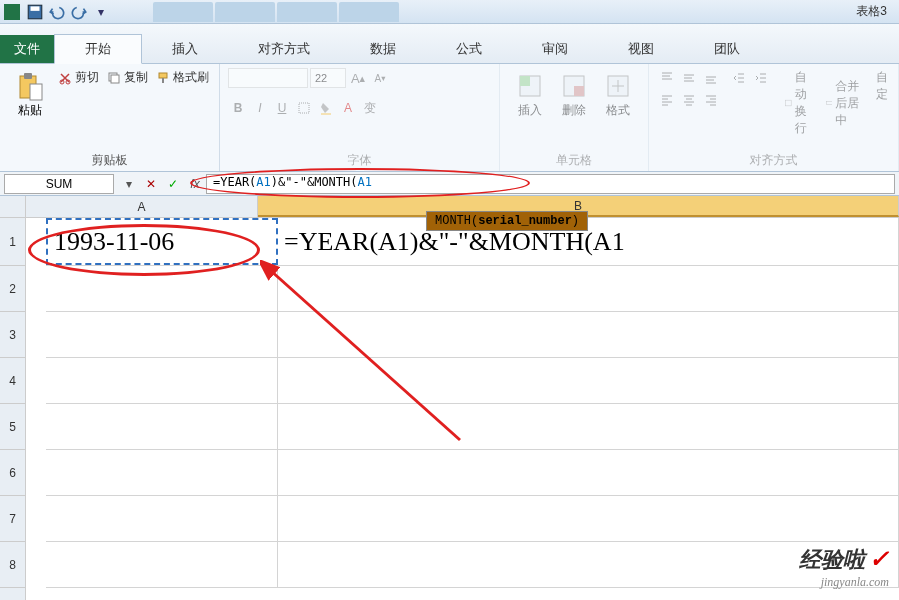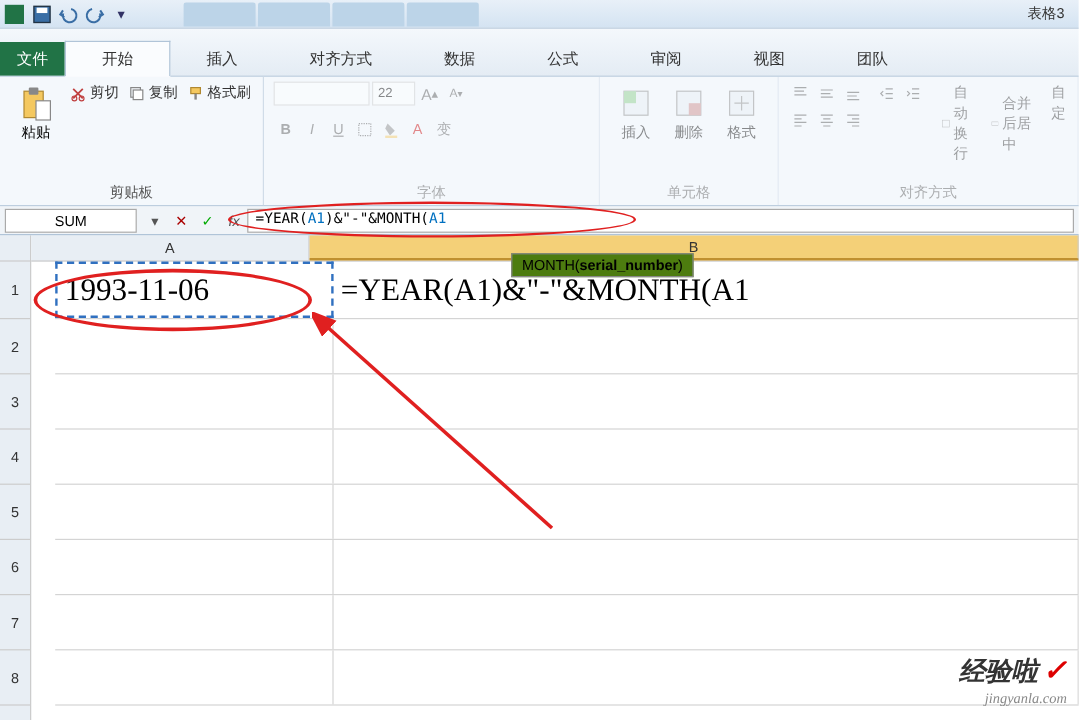--- a/index.html
+++ b/index.html
@@ -39,21 +39,21 @@
     .disabled { opacity: 0.45; }
     
     
     .formulabar { height: 24px; background: #f0f4f8; border-bottom: 1px solid #b0c4d8; display: flex; align-items: center; padding: 0 4px; position: relative; }
     .namebox { width: 110px; height: 20px; border: 1px solid #aaa; background: #fff; display: flex; align-items: center; justify-content: center; font-size: 12px; margin-right: 4px; }
     .fbar-btn { width: 22px; height: 20px; display: flex; align-items: center; justify-content: center; color: #555; }
     .formula-input { flex: 1; height: 20px; border: 1px solid #aaa; background: #fff; padding: 0 6px; font-family: Consolas, monospace; font-size: 12px; }
     .formula-ellipse { position: absolute; left: 190px; top: -4px; width: 340px; height: 30px; border: 2px solid #e02020; border-radius: 50%; pointer-events: none; }
     
     
-    .func-tooltip { position: absolute; left: 426px; top: 211px; background: #4d7c0f; border: 1px solid #888; padding: 2px 8px; font-size: 12px; font-family: Liberation Sans, sans-serif; z-index: 10; }
+    .func-tooltip { position: absolute; left: 426px; top: 211px; background: #a16207; border: 1px solid #888; padding: 2px 8px; font-size: 12px; font-family: Liberation Mono, monospace; z-index: 10; }
     .func-tooltip b { font-weight: bold; }
     
     
     .grid-area { display: flex; height: calc(600px - 24px - 28px - 108px - 24px); background: #fff; }
     .row-headers { width: 26px; background: #e8eef4; border-right: 1px solid #ccc; }
     .row-header { height: 46px; border-bottom: 1px solid #ccc; display: flex; align-items: center; justify-content: center; font-size: 12px; color: #333; }
     .row-header.first { height: 22px; }
     .row-header.tall { height: 48px; }
     .grid-main { flex: 1; display: flex; flex-direction: column; }
     .col-headers { height: 22px; background: #e8eef4; border-bottom: 1px solid #ccc; display: flex; }

